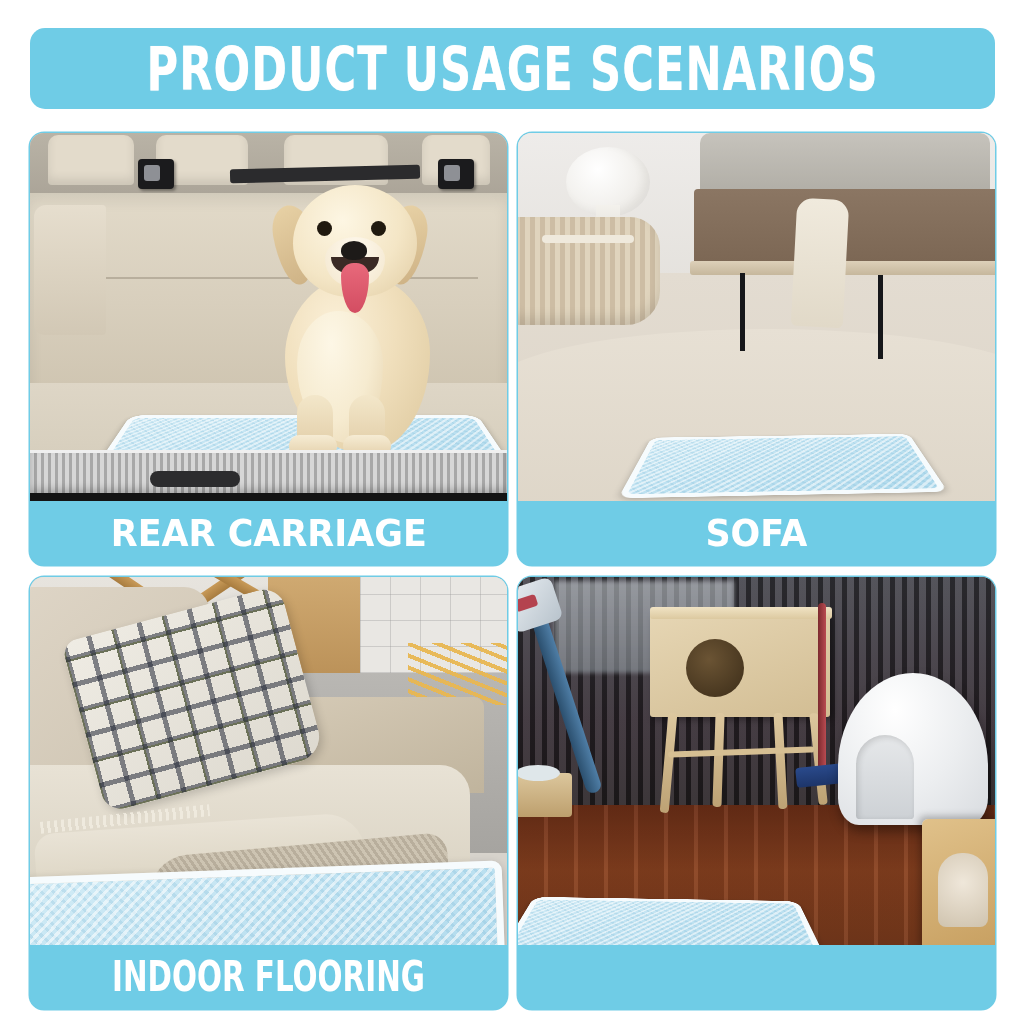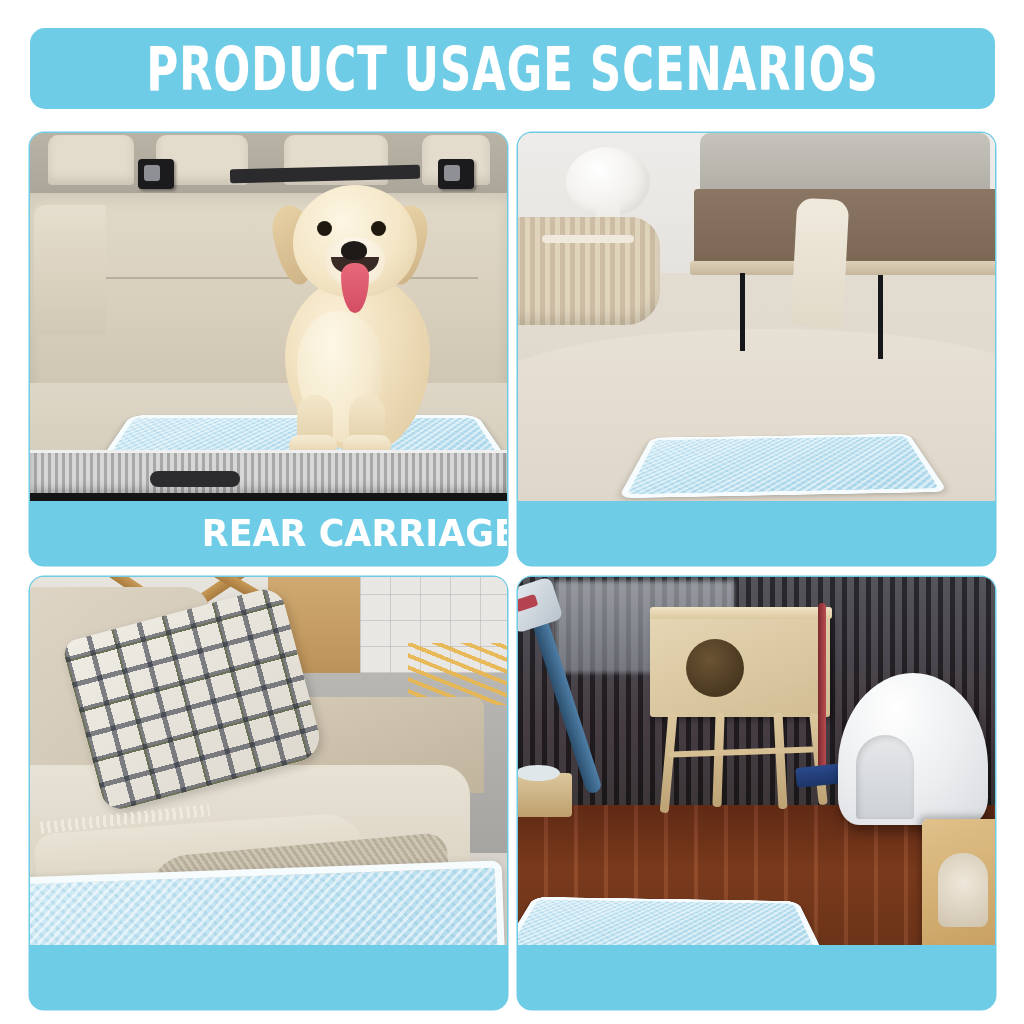--- a/index.html
+++ b/index.html
@@ -72,22 +72,21 @@
   }
   .label-bar {
     position: absolute;
     left: 0;
     bottom: 0;
     width: 100%;
     height: 64px;
     background: #6fcce6;
     display: flex;
     align-items: center;
-    justify-content: flex-end;
-    padding-left: 25px;
+    justify-content: center;
   }
   .label-text {
     color: #ffffff;
     font-family: "DejaVu Sans", sans-serif;
     font-weight: bold;
     font-size: 38px;
     line-height: 1;
     white-space: nowrap;
   }
   .row-top .label-text { transform: scaleX(0.92); }
@@ -581,20 +580,23 @@
         <div class="sofa-throw"></div>
         <div class="lamp">
           <div class="lamp-top"></div>
           <div class="lamp-neck"></div>
           <div class="lamp-base"></div>
         </div>
         <div class="basket"></div>
         <div class="basket-handle"></div>
         <div class="mat mat-sofa"></div>
       </div>
+    </div>
+    <div class="label-bar">
+      <span class="label-text">SOFA</span>
     </div>
   </div>
 
   <div class="card row-bot">
     <div class="photo">
       <div class="scene-indoor">
         <div class="ind-wall"></div>
         <div class="ind-tile"></div>
         <div class="ind-cabinet"></div>
         <div class="ind-floor"></div>
@@ -607,20 +609,23 @@
         <div class="sofa-back-ind"></div>
         <div class="sofa-arm-ind"></div>
         <div class="sofa-seat-ind"></div>
         <div class="pillow"></div>
         <div class="throw-fringe"></div>
         <div class="throw-ind"></div>
         <div class="blanket-grey"></div>
         <div class="mat mat-indoor"></div>
       </div>
     </div>
+    <div class="label-bar">
+      <span class="label-text">INDOOR FLOORING</span>
+    </div>
   </div>
 
   <div class="card row-bot">
     <div class="photo">
       <div class="scene-feed">
         <div class="feed-curtain"></div>
         <div class="feed-window"></div>
         <div class="feed-floor"></div>
         <div class="cat-box">
           <div class="cat-box-hole"></div>

